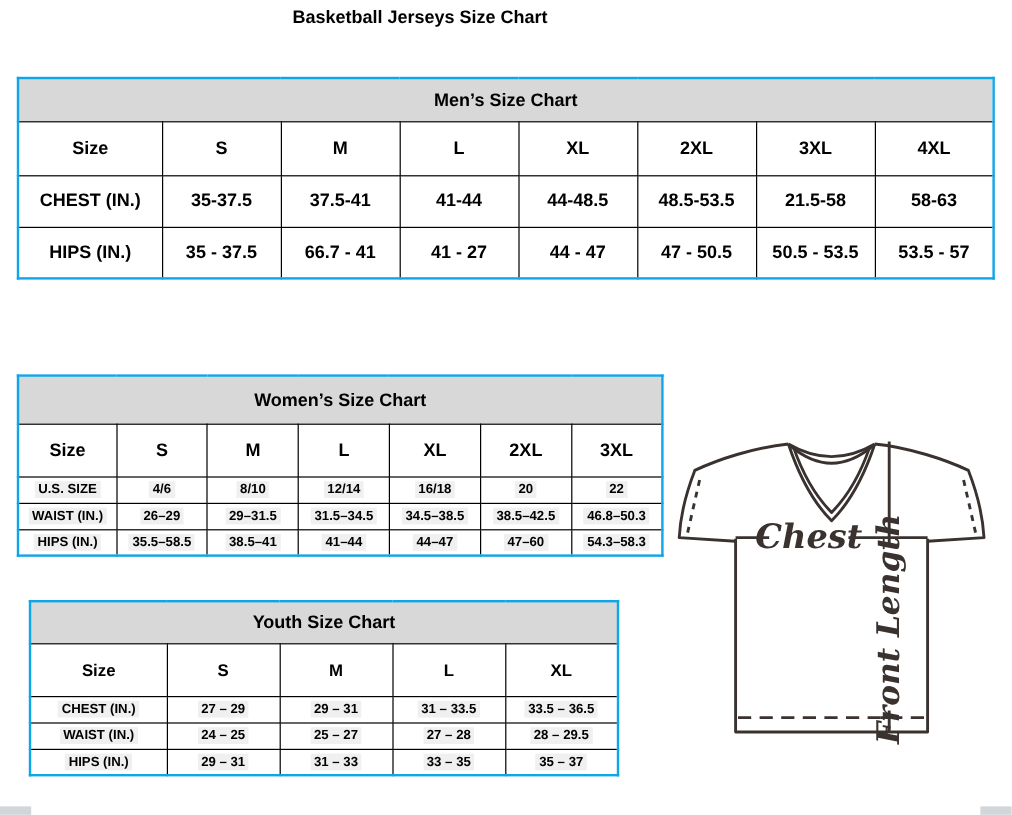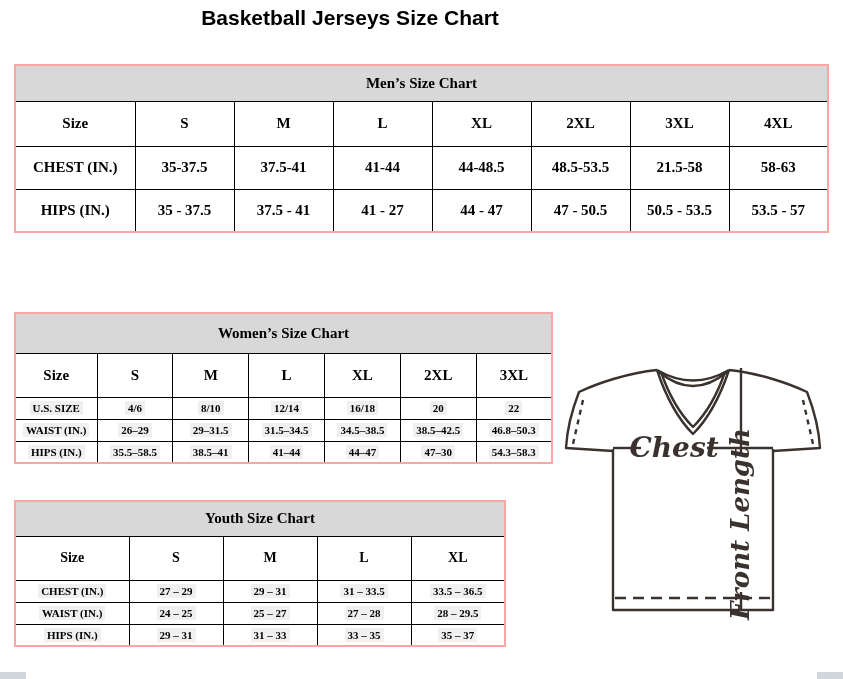--- a/index.html
+++ b/index.html
@@ -2,42 +2,41 @@
 <html><head>
 <meta charset="utf-8">
 <style>
   html,body { margin:0; padding:0; }
   body {
     width:843px; height:679px; position:relative; overflow:hidden;
     background:#ffffff; font-family:"Liberation Sans", sans-serif; color:#000;
   }
   .page-title {
     position:absolute; top:6px; left:0; width:700px; text-align:center;
-    font-size:21px; font-weight:bold; color:#000;
+    font-size:15px; font-weight:bold; color:#000;
   }
   table {
     position:absolute; border-collapse:collapse; table-layout:fixed;
-    border:2px solid #fca5a5;
-    font-family:Liberation Serif, serif;
+    border:2px solid #0ea5e9;
   }
   td, th {
     border:1px solid #000; text-align:center; vertical-align:middle;
     padding:0; font-weight:bold; overflow:hidden; white-space:nowrap;
   }
   .chart-banner th { background:#d8d8d8; font-size:15px; }
   
   #mens-table { left:14px; top:64px; width:815px; }
   #mens-table .cols th { font-size:15px; }
   #mens-table td { font-size:15px; }
   
   #womens-table { left:14px; top:312px; width:539px; }
   #womens-table .cols th { font-size:15px; }
   #womens-table td { font-size:11px; }
   
-  #youth-table { left:14px; top:500px; width:492px; }
+  #youth-table { left:24px; top:500px; width:492px; }
   #youth-table .cols th { font-size:14px; }
   #youth-table td { font-size:11px; }
   .hl { background:#f0f0f0; padding:0 3px; display:inline-block; line-height:1.3; }
   
   .jersey-svg { position:absolute; left:558px; top:358px; }
   .jersey-text {
     font-family:"DejaVu Serif", serif; font-style:italic; font-weight:bold;
     fill:#3a322f;
   }
   
@@ -83,21 +82,21 @@
     <td>37.5-41</td>
     <td>41-44</td>
     <td>44-48.5</td>
     <td>48.5-53.5</td>
     <td>21.5-58</td>
     <td>58-63</td>
   </tr>
   <tr style="height:43px">
     <td>HIPS (IN.)</td>
     <td>35 - 37.5</td>
-    <td>37.5 - 41</td>
+    <td>66.7 - 41</td>
     <td>41 - 27</td>
     <td>44 - 47</td>
     <td>47 - 50.5</td>
     <td>50.5 - 53.5</td>
     <td>53.5 - 57</td>
   </tr>
 </tbody>
   </table>
 
 <table id="womens-table">
@@ -140,21 +139,21 @@
     <td><span class="hl">34.5–38.5</span></td>
     <td><span class="hl">38.5–42.5</span></td>
     <td><span class="hl">46.8–50.3</span></td>
   </tr>
   <tr style="height:22px">
     <td><span class="hl">HIPS (IN.)</span></td>
     <td><span class="hl">35.5–58.5</span></td>
     <td><span class="hl">38.5–41</span></td>
     <td><span class="hl">41–44</span></td>
     <td><span class="hl">44–47</span></td>
-    <td><span class="hl">47–30</span></td>
+    <td><span class="hl">47–60</span></td>
     <td><span class="hl">54.3–58.3</span></td>
   </tr>
 </tbody>
   </table>
 
 <table id="youth-table">
   <colgroup>
       <col style="width:114px">
       <col>
       <col>

